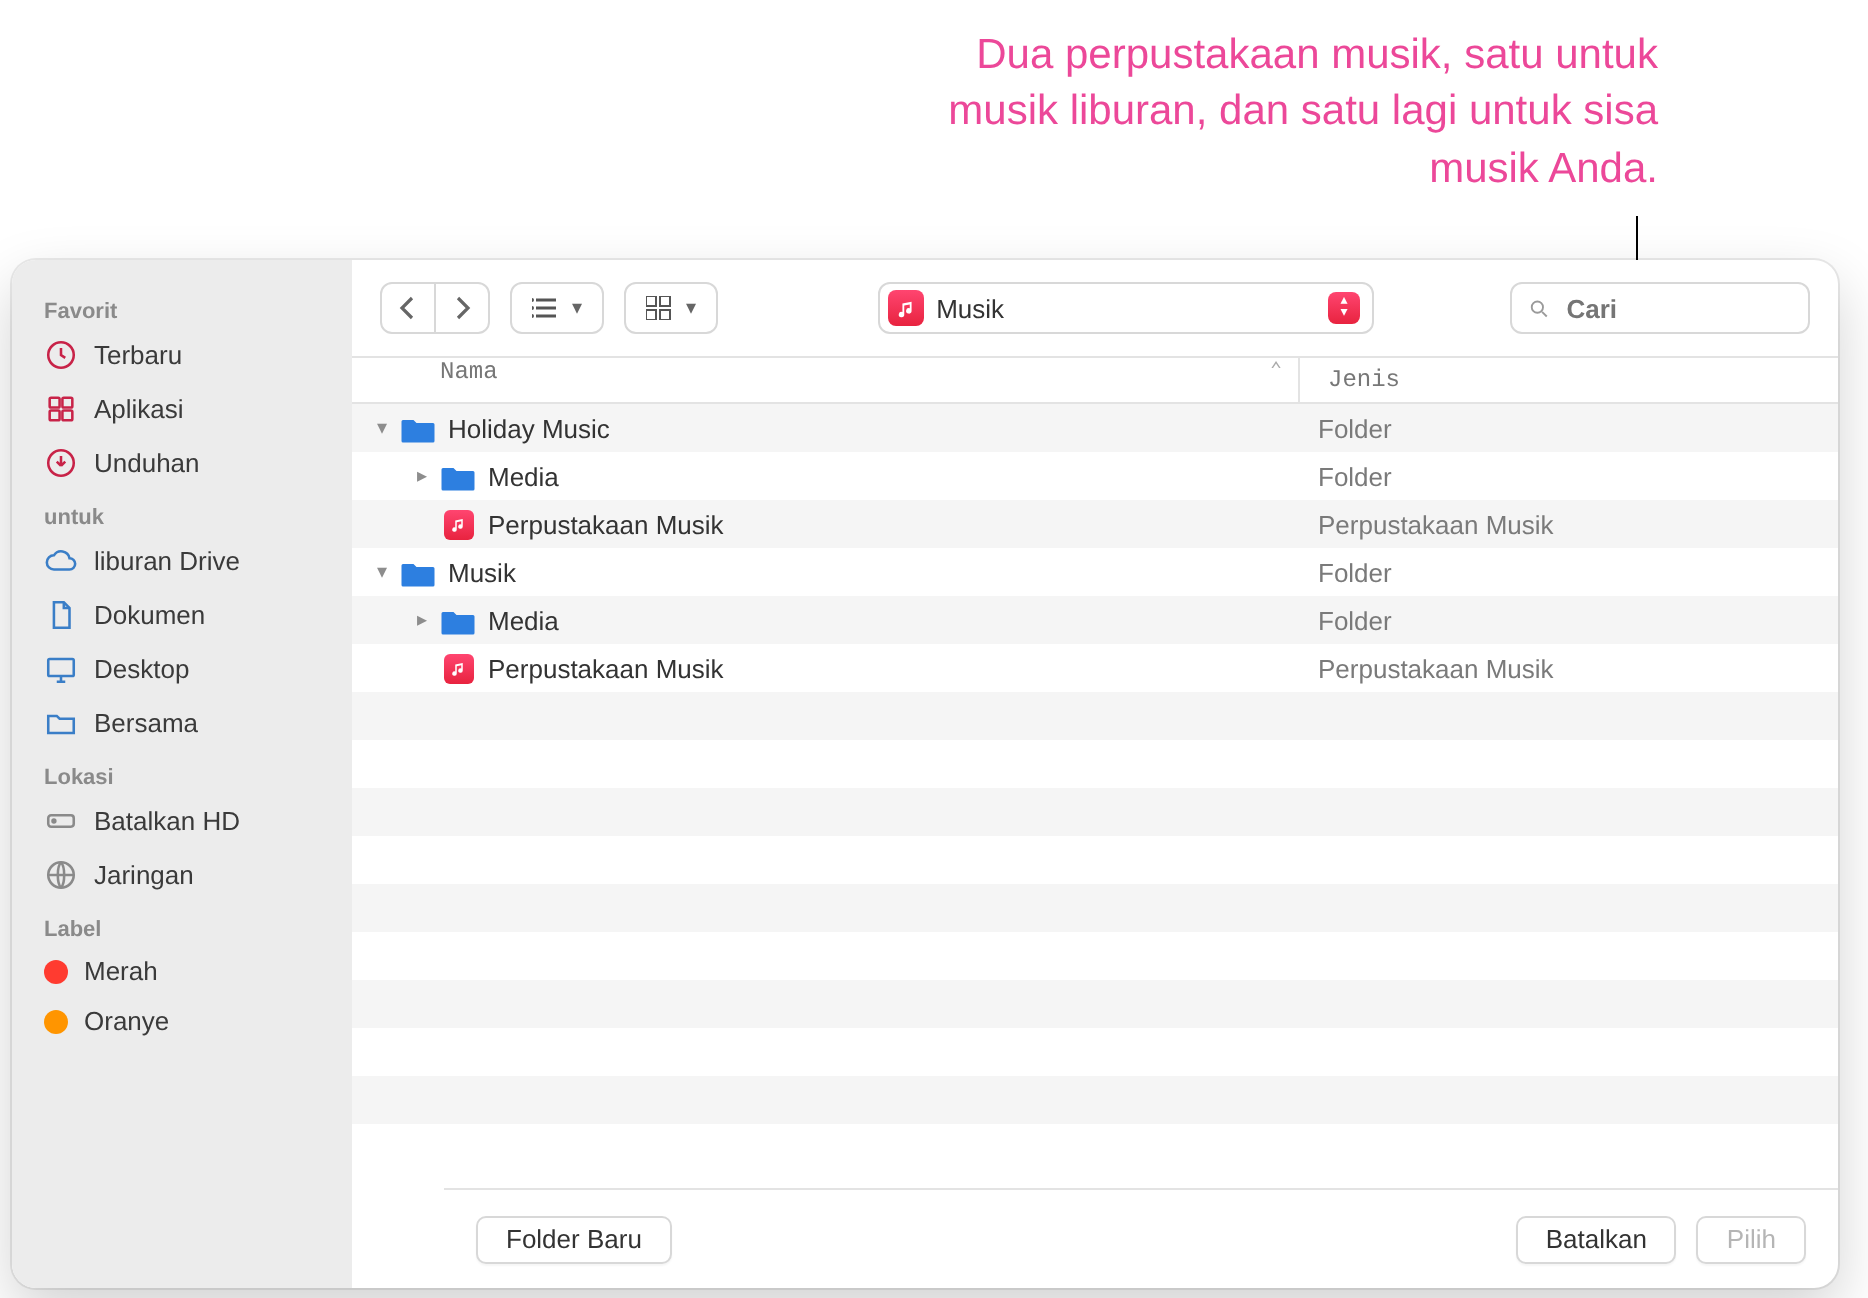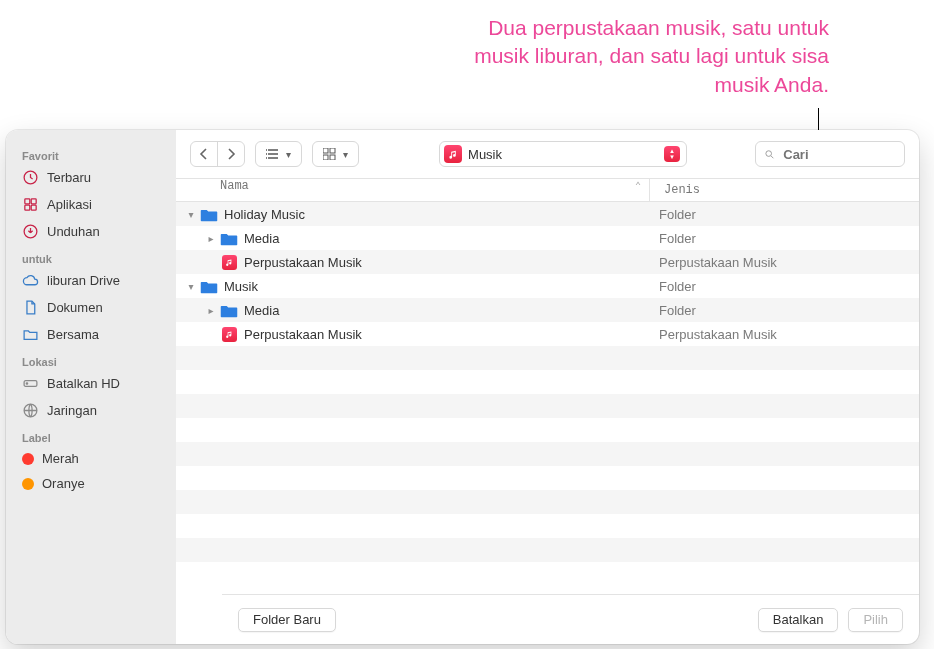--- a/index.html
+++ b/index.html
@@ -324,20 +324,29 @@
           <svg viewBox="0 0 24 24" stroke-width="1.8">
             <path d="M7 3h7l4 4v14H7z"></path>
             <path d="M14 3v4h4"></path>
           </svg>
         </span>
       <span>Dokumen</span>
     </div>
     <div class="sb-item">
       <span class="sb-ico blue">
           <svg viewBox="0 0 24 24" stroke-width="1.8">
+            <rect x="3" y="5" width="18" height="12" rx="1"></rect>
+            <path d="M9 21h6m-3-4v4"></path>
+          </svg>
+        </span>
+      <span>Desktop</span>
+    </div>
+    <div class="sb-item">
+      <span class="sb-ico blue">
+          <svg viewBox="0 0 24 24" stroke-width="1.8">
             <path d="M3 7h6l2 2h10v10H3z"></path>
           </svg>
         </span>
       <span>Bersama</span>
     </div>
 
     <div class="sb-group-label">Lokasi</div>
     <div class="sb-item">
       <span class="sb-ico" style="color:#8a8a8a">
           <svg viewBox="0 0 24 24" stroke="#8a8a8a" fill="none" stroke-width="1.8">

